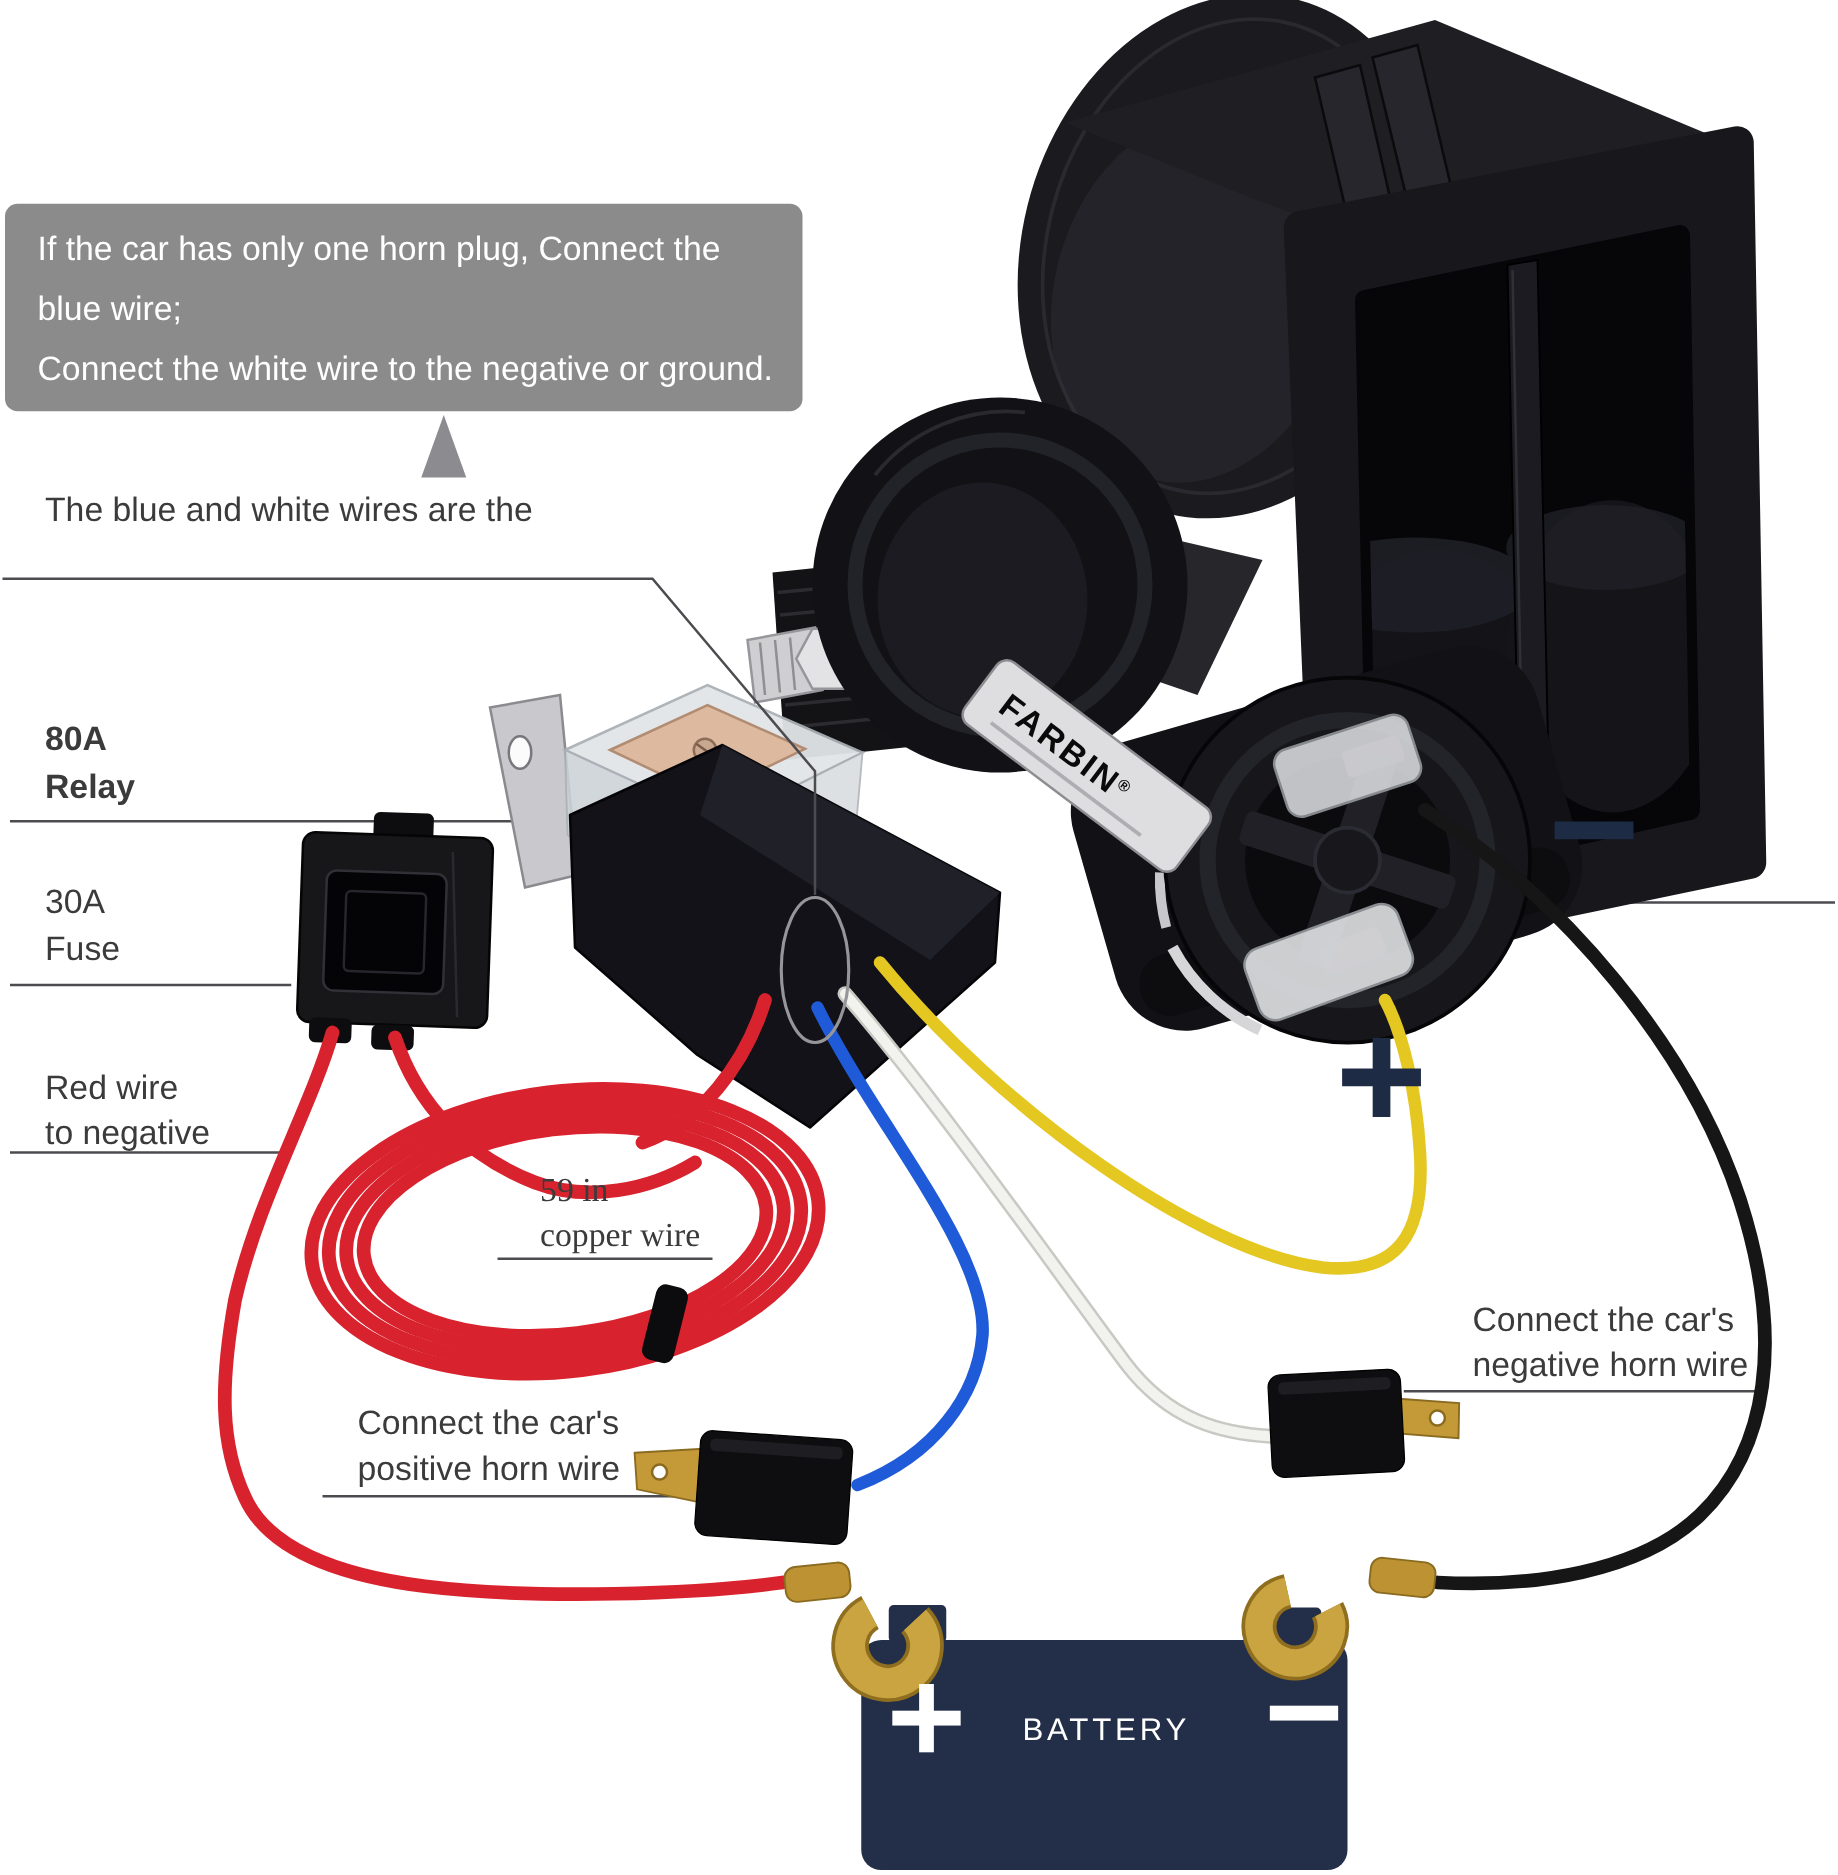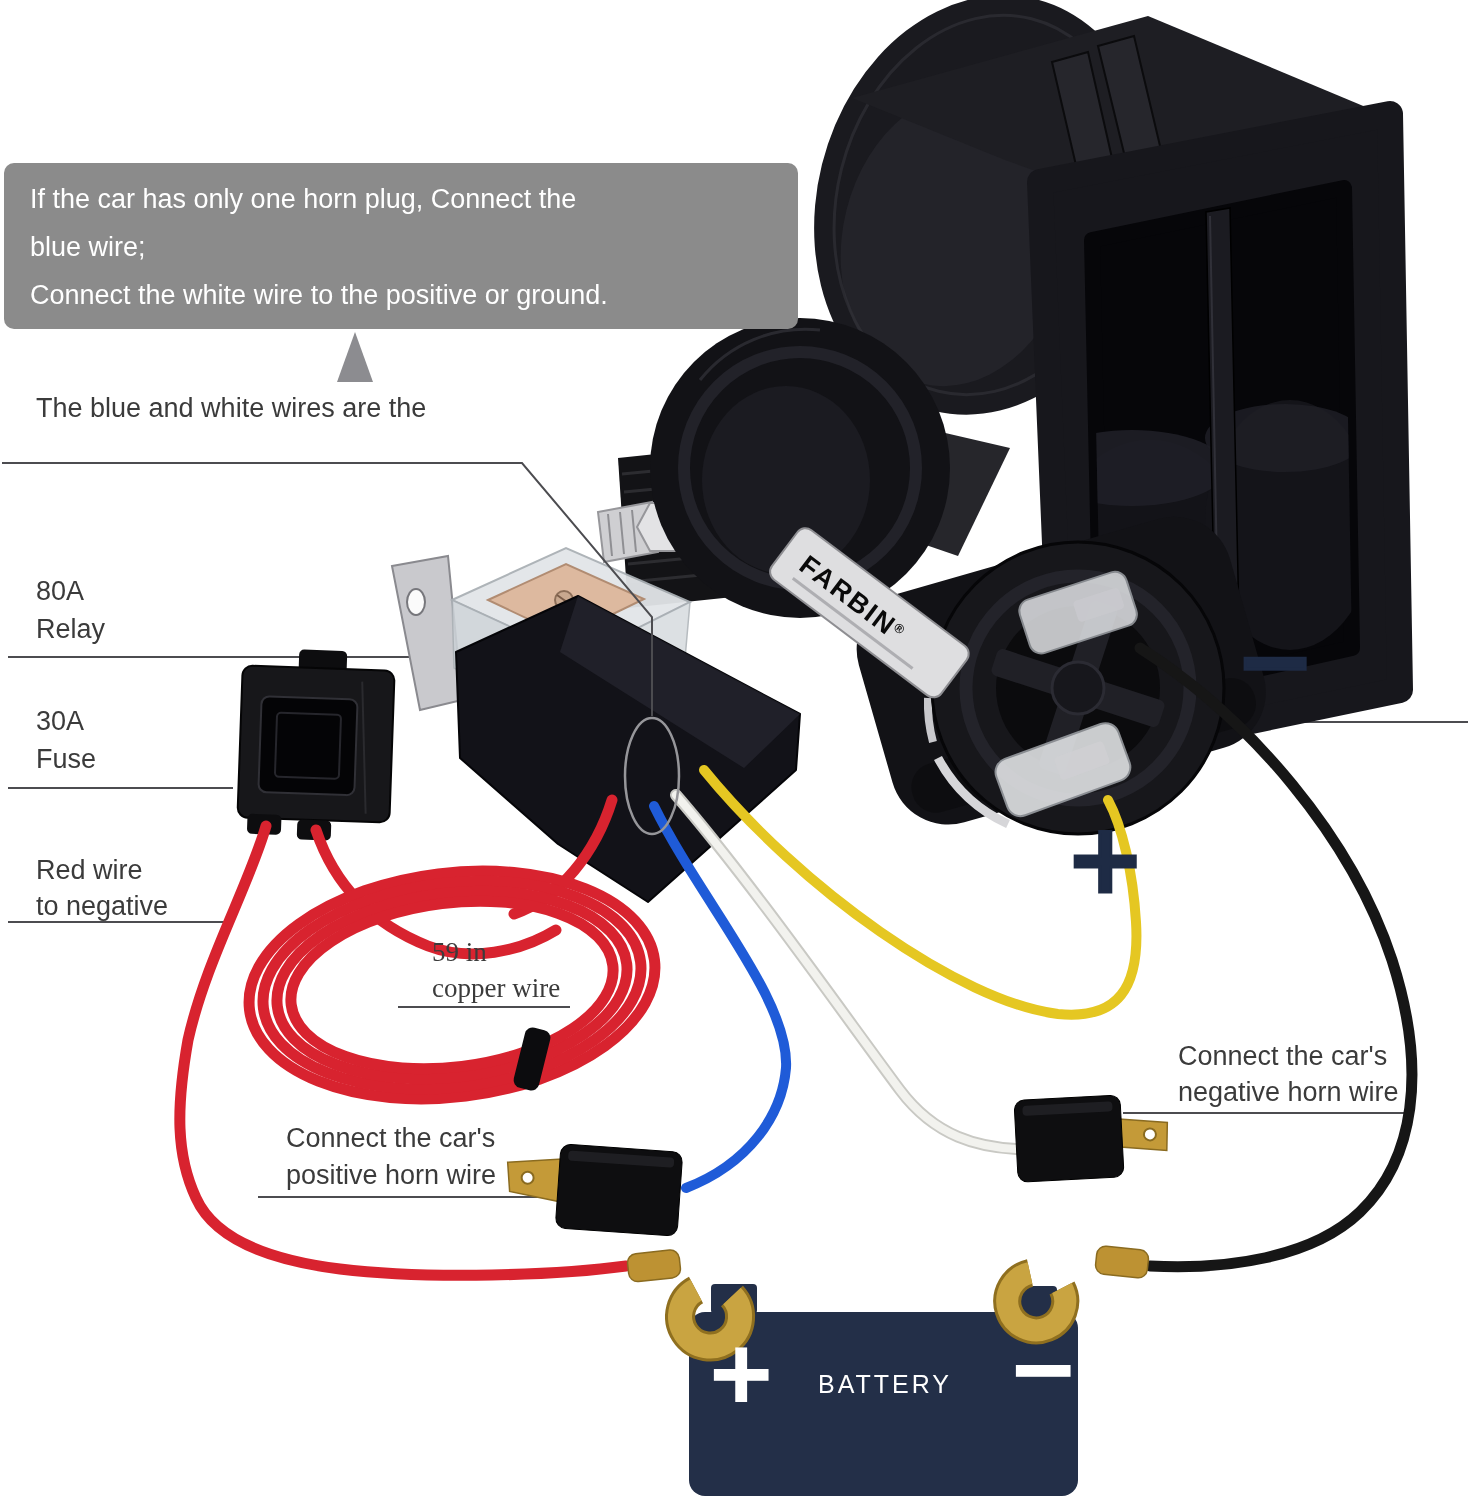--- a/index.html
+++ b/index.html
@@ -1,21 +1,21 @@
 <!DOCTYPE html>
 <html><head>
 <meta charset="utf-8">
 <style>
   html,body{margin:0;padding:0;background:#ffffff;}
   .stage{position:relative;width:1470px;height:1500px;background:#fff;overflow:hidden;
          font-family:"Liberation Sans","DejaVu Sans",sans-serif;color:#3b3b3b;}
   .stage svg{position:absolute;left:0;top:0;}
   .lbl{position:absolute;font-size:27px;line-height:37px;color:#3b3b3b;white-space:nowrap;}
   .lbl .ln{display:block;margin-left:28px;}
-  .instr{position:absolute;left:4px;top:163px;width:794px;height:166px;background:#8b8b8b;
+  .instr{position:absolute;left:4px;top:163px;width:638px;height:166px;background:#8b8b8b;
          border-radius:10px;box-sizing:border-box;padding:12px 26px 0 26px;}
   .instr .ln{display:block;color:#ffffff;font-size:27px;line-height:48px;white-space:nowrap;}
   .sym{position:absolute;font-family:"DejaVu Sans",sans-serif;font-weight:bold;
        color:#1e2b45;-webkit-text-stroke:3px #1e2b45;font-size:96px;line-height:96px;width:60px;text-align:center;}
   .bsym{position:absolute;font-family:"DejaVu Sans",sans-serif;font-weight:bold;color:#ffffff;
         -webkit-text-stroke:2px #ffffff;font-size:84px;line-height:92px;width:60px;text-align:center;}
   .batlbl{position:absolute;left:818px;top:1370px;font-size:25px;letter-spacing:3px;color:#ffffff;}
 </style>
 </head>
 <body>
@@ -196,28 +196,28 @@
     <polyline points="2,463 522,463 652,617 652,716" fill="none" stroke="#4c4c50" stroke-width="2"></polyline>
     <ellipse cx="652" cy="776" rx="27" ry="58" fill="none" stroke="#96969a" stroke-width="2.5"></ellipse>
   </g>
 
   <polygon points="355,332 337,382 373,382" fill="#8c8c90"></polygon>
 </svg>
 
 <div class="instr">
   <span class="ln">If the car has only one horn plug, Connect the</span>
   <span class="ln">blue wire;</span>
-  <span class="ln">Connect the white wire to the positive or ground.</span>
+  <span class="ln">Connect the white wire to the negative or ground.</span>
 </div>
 
 <div class="lbl" style="left:8px;top:390px;">
   <span class="ln">The blue and white wires are the</span>
 </div>
 
-<div class="lbl" style="left:8px;top:572px;line-height:38px;">
+<div class="lbl" style="left:8px;top:572px;line-height:38px;font-weight:bold;">
   <span class="ln">80A</span>
   <span class="ln">Relay</span>
 </div>
 
 <div class="lbl" style="left:8px;top:702px;line-height:38px;">
   <span class="ln">30A</span>
   <span class="ln">Fuse</span>
 </div>
 
 <div class="lbl" style="left:8px;top:852px;line-height:36px;">

